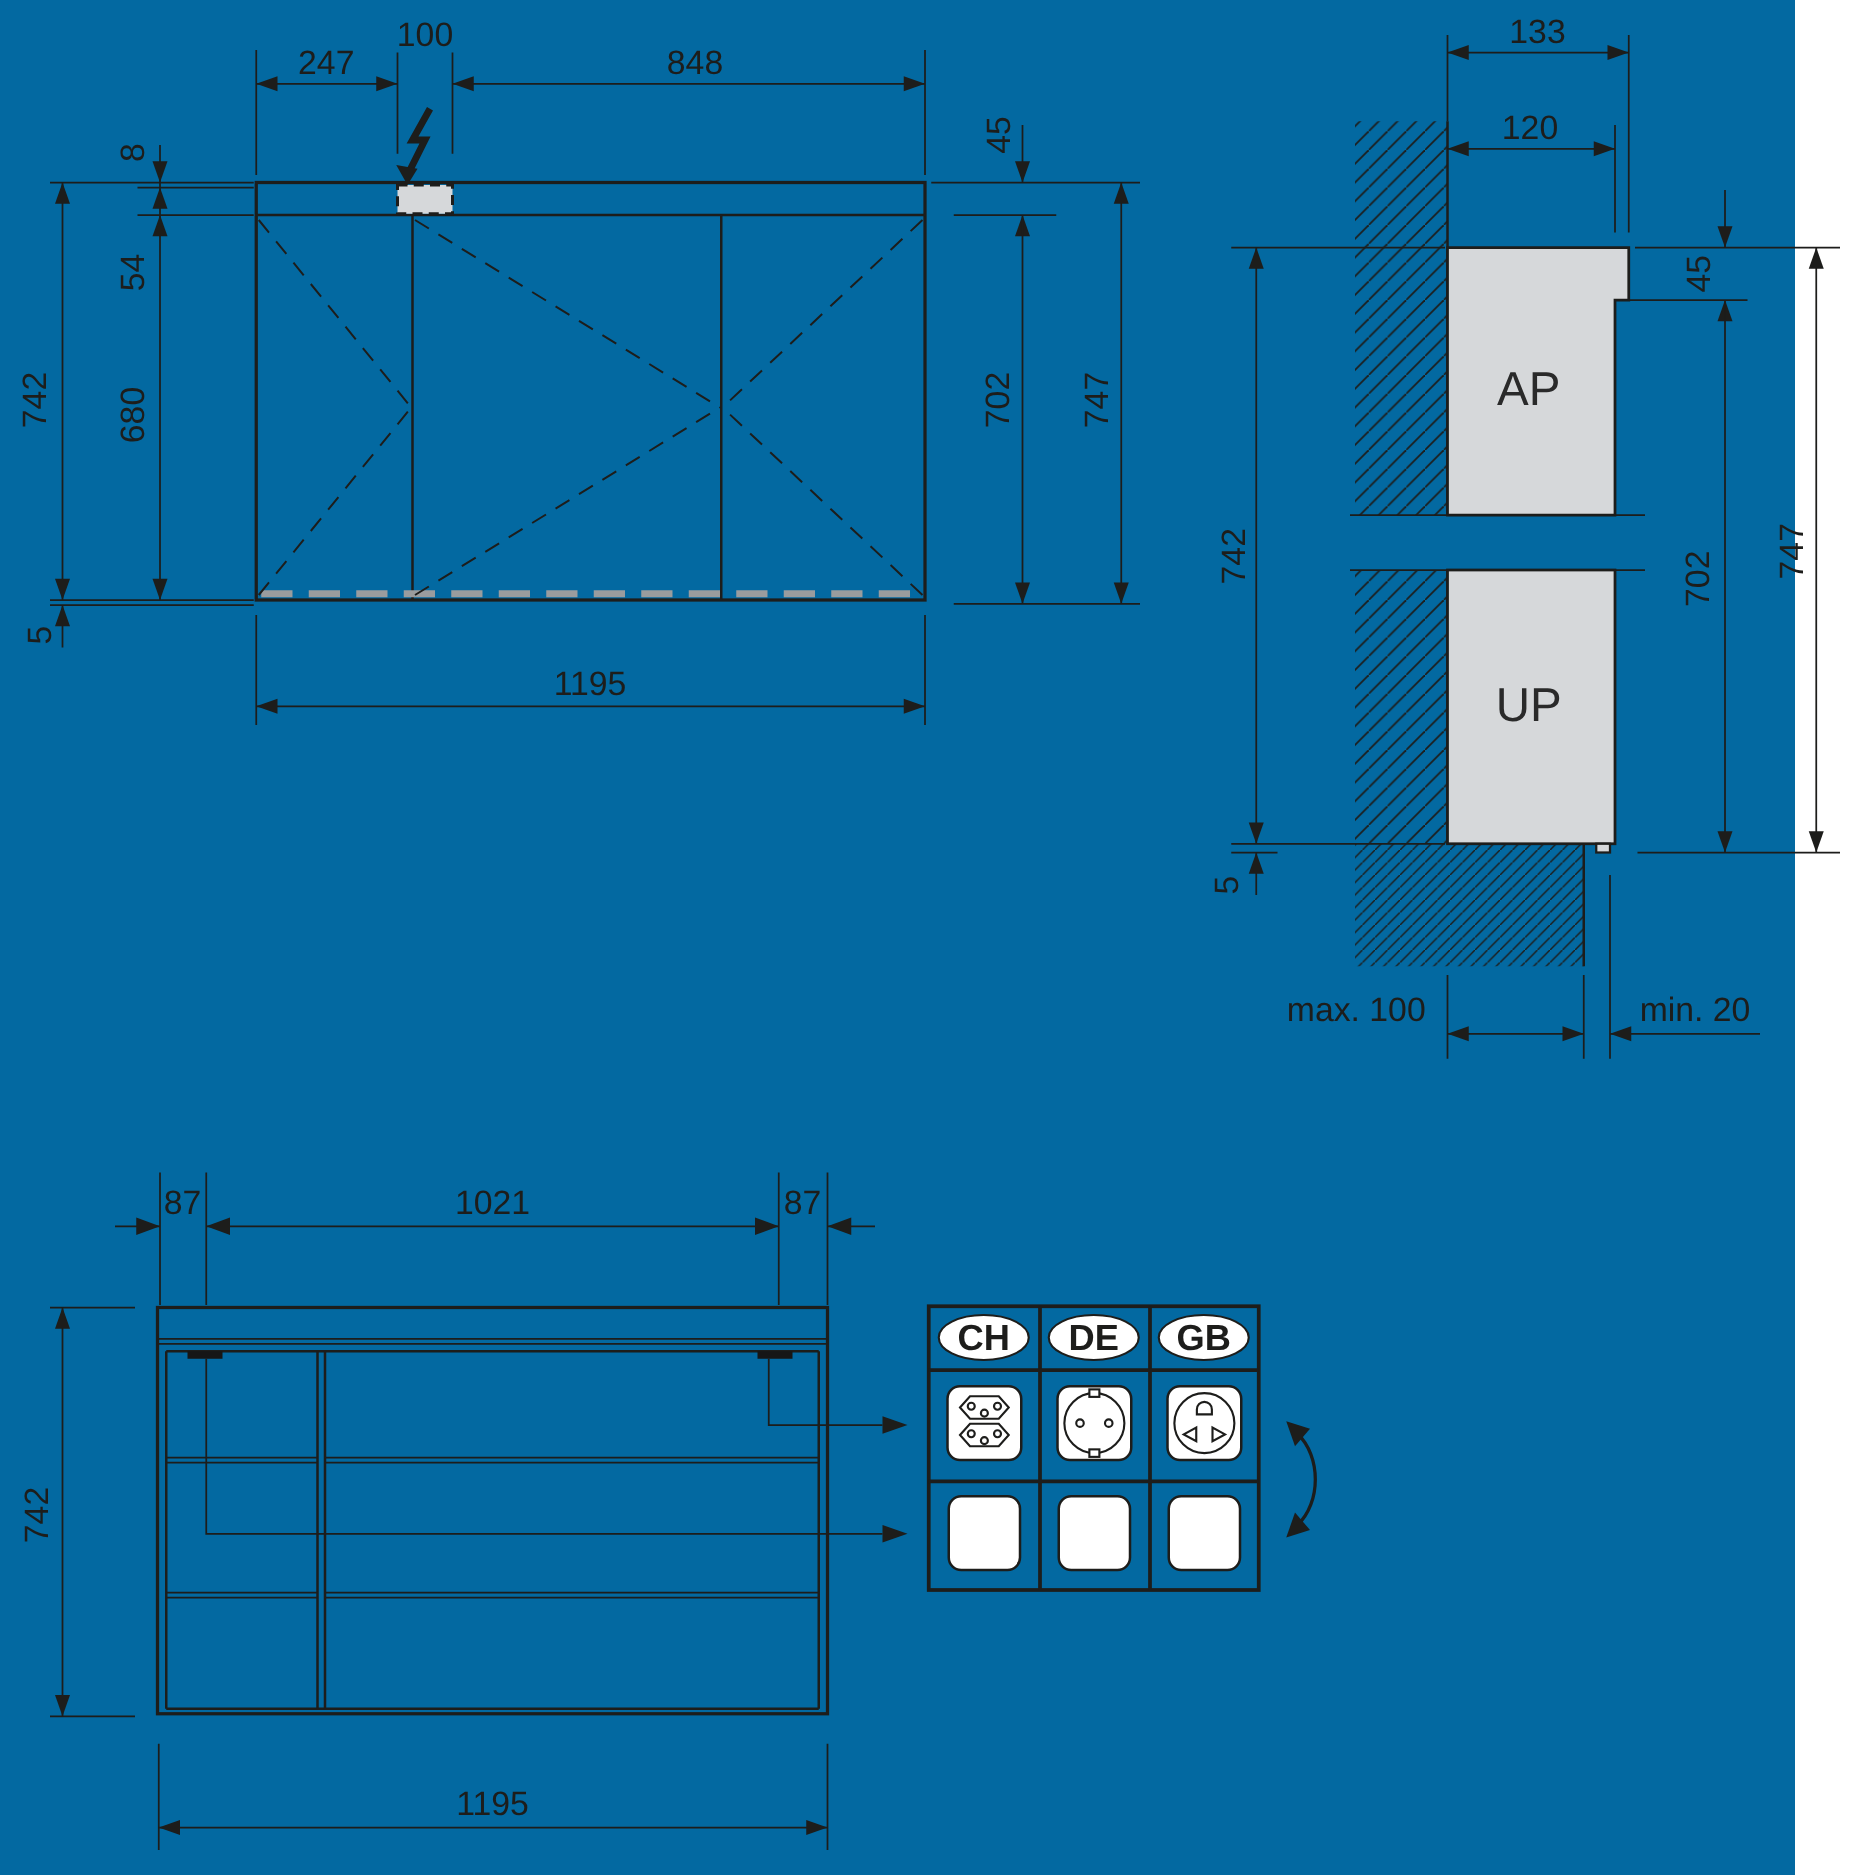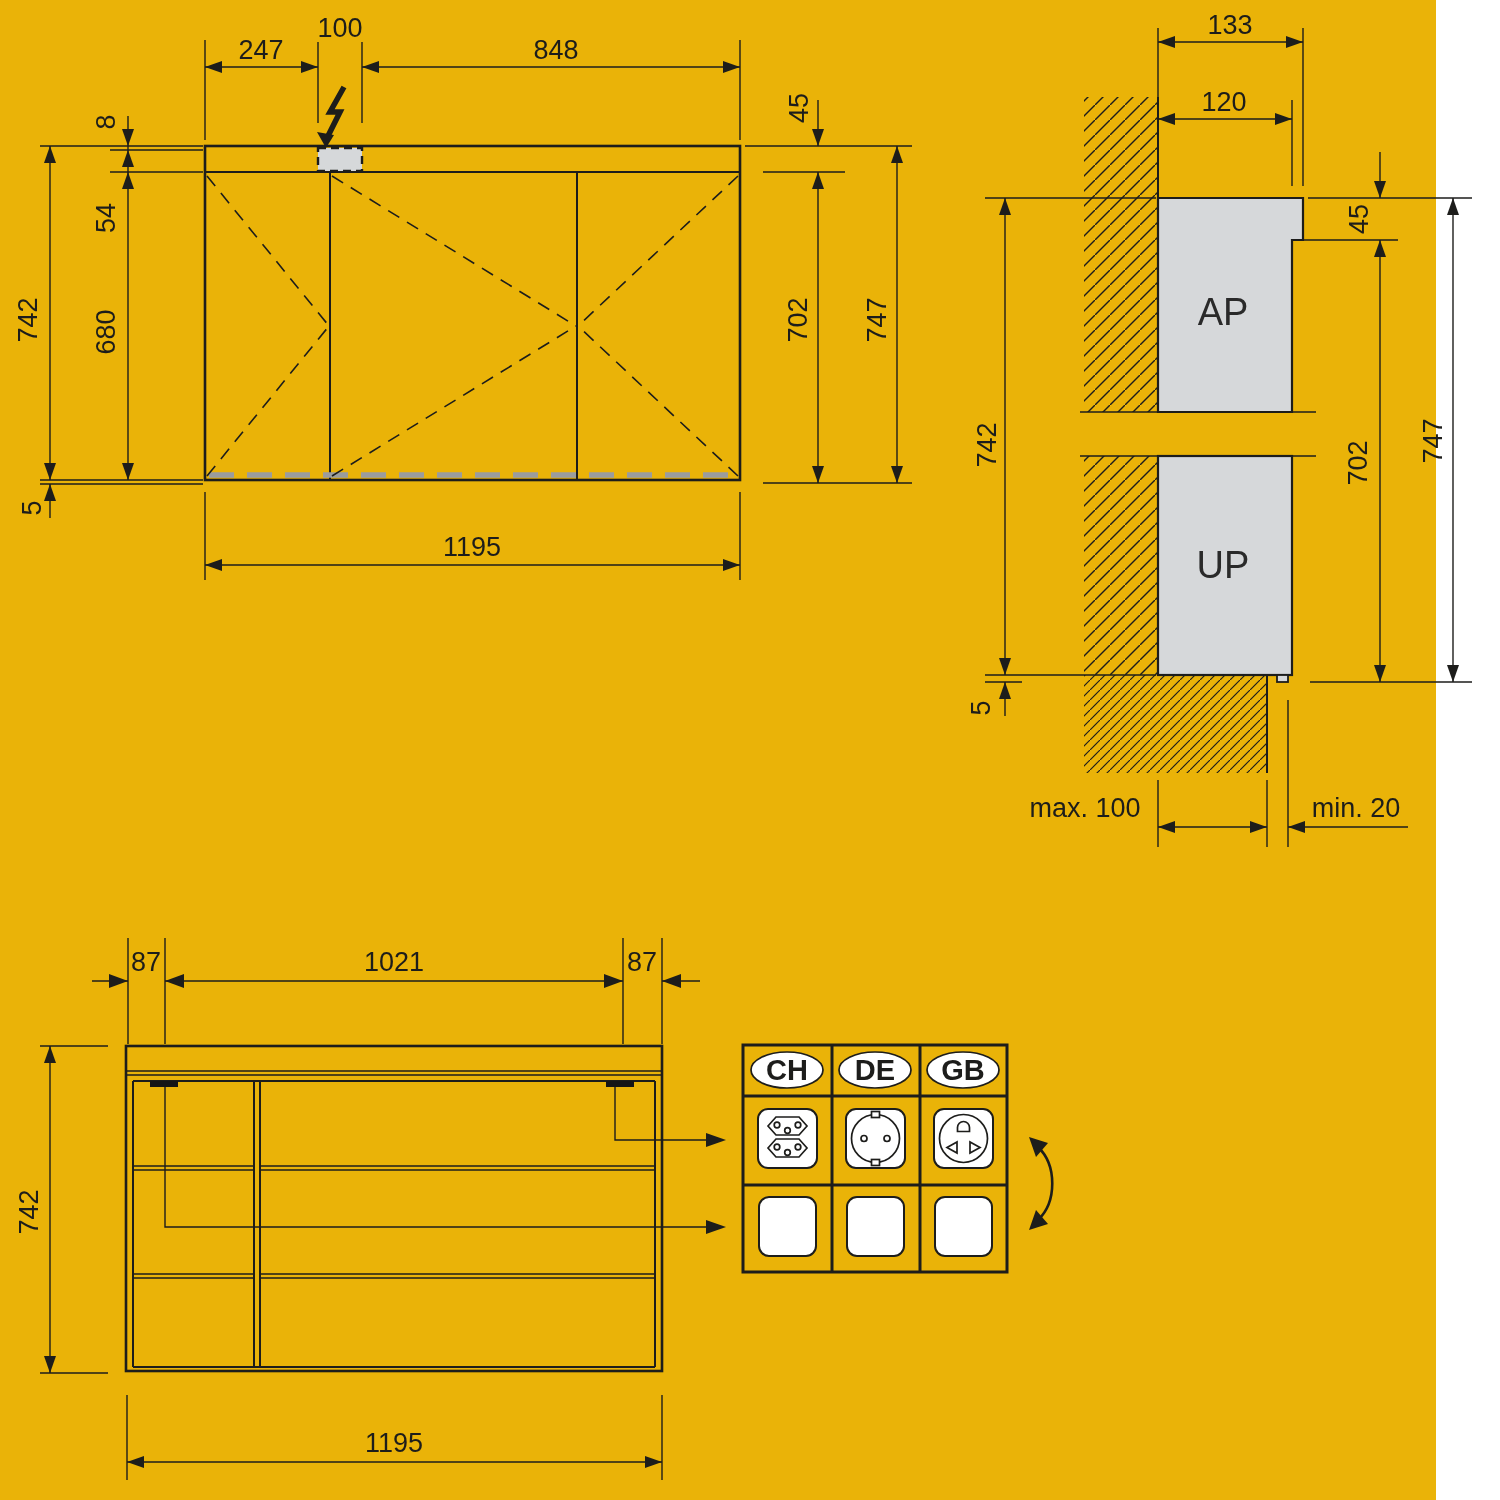--- a/index.html
+++ b/index.html
@@ -1,16 +1,16 @@
 <!DOCTYPE html>
 <html><head>
 <meta charset="utf-8">
 <style>
   html,body{margin:0;padding:0;background:#ffffff;}
-  .page{width:1436px;height:1500px;position:relative;background:#eab308;}
+  .page{width:1436px;height:1500px;position:relative;background:#0369a1;}
   svg{display:block;}
   .ln{stroke:#1d1d1b;stroke-width:2;fill:none;stroke-linecap:butt;}
   .ln25{stroke:#1d1d1b;stroke-width:2.6;fill:none;}
   .thin{stroke:#1d1d1b;stroke-width:1.4;fill:none;}
   .grid{stroke:#1d1d1b;stroke-width:3;fill:none;}
   .doorln{stroke:#1d1d1b;stroke-width:1.6;fill:none;stroke-dasharray:13,9;}
   .hidden-gray{stroke:#9a9c9e;stroke-width:5.5;fill:none;stroke-dasharray:25,13;}
   .arr{fill:#1d1d1b;stroke:none;}
   .dim{font-family:"Liberation Sans",sans-serif;font-size:27px;fill:#1d1d1b;text-anchor:middle;}
   .big{font-family:"Liberation Sans",sans-serif;font-size:38px;fill:#2a2a2a;text-anchor:middle;}

